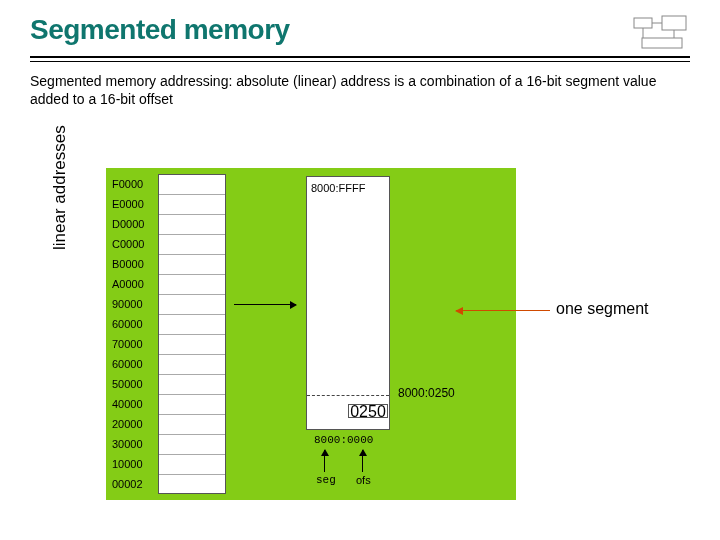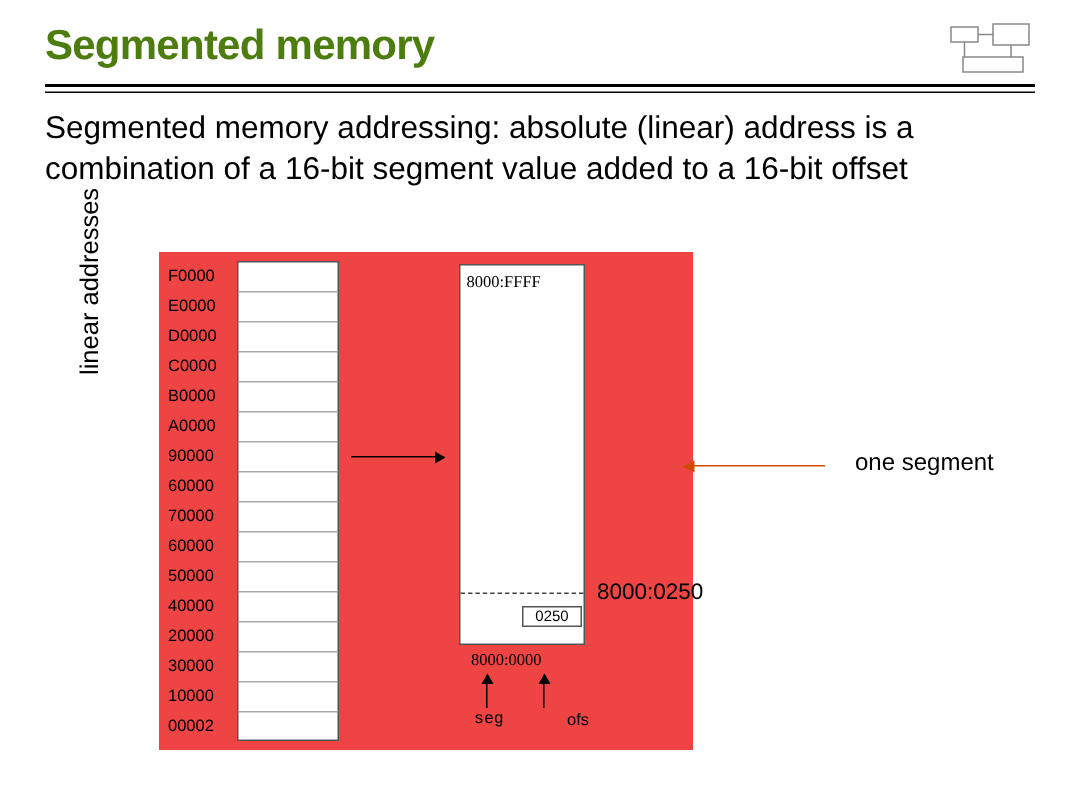--- a/index.html
+++ b/index.html
@@ -1,46 +1,46 @@
 <!DOCTYPE html>
 <html><head>
 <meta charset="utf-8">
 <style>
   * { margin: 0; padding: 0; box-sizing: border-box; }
   html, body { width: 720px; height: 540px; font-family: Verdana, Geneva, sans-serif; background: #fff; }
   .slide { width: 720px; height: 540px; position: relative; }
   .title-bar { padding: 14px 0 8px 30px; }
-  .title-bar h1 { font-size: 28px; font-weight: bold; color: #4d7c0f; letter-spacing: -0.5px; }
+  .title-bar h1 { font-size: 28px; font-weight: bold; color: #0f766e; letter-spacing: -0.5px; }
   .hr1 { border: none; border-top: 2px solid #000; margin: 2px 30px 0 30px; }
   .hr2 { border: none; border-top: 1px solid #000; margin: 3px 30px 0 30px; }
   .logo { position: absolute; top: 14px; right: 30px; width: 58px; height: 38px; }
-  .desc { padding: 10px 40px 0 30px; font-size: 21px; line-height: 1.3; }
-  .figure { position: absolute; top: 168px; left: 106px; width: 356px; height: 332px; background: #ef4444; }
+  .desc { padding: 10px 40px 0 30px; font-size: 14px; line-height: 1.3; }
+  .figure { position: absolute; top: 168px; left: 106px; width: 410px; height: 332px; background: #84cc16; }
   .col-labels { position: absolute; left: 6px; top: 6px; font-family: Arial, sans-serif; font-size: 11px; line-height: 20px; color: #000; }
   .col-labels div { height: 20px; }
   .mem-col { position: absolute; left: 52px; top: 6px; width: 68px; height: 320px; background: #fff; border: 1px solid #555; }
   .mem-col .row { height: 20px; border-bottom: 1px solid #aaa; }
   .mem-col .row:last-child { border-bottom: none; }
   .shade { position: absolute; left: 53px; top: 127px; width: 66px; height: 20px; background: #bfbfbf; }
   .seg-col { position: absolute; left: 200px; top: 8px; width: 84px; background: #fff; border: 1px solid #555; }
-  .seg-top-lbl { position: absolute; left: 205px; top: 14px; font-family: Liberation Serif, serif; font-size: 11px; }
+  .seg-top-lbl { position: absolute; left: 205px; top: 14px; font-family: Liberation Sans, sans-serif; font-size: 11px; }
   .seg-arrow { position: absolute; left: 128px; top: 136px; width: 62px; height: 1px; background: #000; }
   .seg-arrow::after { content: ""; position: absolute; right: -1px; top: -3px; border-left: 7px solid #000; border-top: 4px solid transparent; border-bottom: 4px solid transparent; }
   .ofs-line { position: absolute; left: 201px; top: 227px; width: 82px; height: 0; border-top: 1.5px dashed #444; }
-  .ofs-lbl-right { position: absolute; left: 292px; top: 218px; font-family: Arial, sans-serif; font-size: 15px; }
-  .ofs-box { position: absolute; left: 242px; top: 236px; width: 40px; height: 14px; border: 1px solid #555; background: #fff; font-family: Arial, sans-serif; font-size: 10px; text-align: center; line-height: 14px; }
-  .seg-bot-lbl { position: absolute; left: 208px; top: 266px; font-family: Liberation Serif, serif; font-size: 11px; text-align: center; }
+  .ofs-lbl-right { position: absolute; left: 292px; top: 218px; font-family: Arial, sans-serif; font-size: 12px; }
+  .ofs-box { position: absolute; left: 242px; top: 236px; width: 40px; height: 14px; border: 1px solid #555; background: #fff; font-family: Arial, sans-serif; font-size: 16px; text-align: center; line-height: 14px; }
+  .seg-bot-lbl { position: absolute; left: 208px; top: 266px; font-family: Liberation Mono, monospace; font-size: 11px; text-align: center; }
   .arrow-up { position: absolute; width: 1px; height: 22px; background: #000; }
   .arrow-up::before { content: ""; position: absolute; top: -1px; left: -3px; border-bottom: 7px solid #000; border-left: 4px solid transparent; border-right: 4px solid transparent; }
   .au1 { left: 218px; top: 282px; }
   .au2 { left: 256px; top: 282px; }
   .lab-seg { position: absolute; left: 210px; top: 306px; font-family: Liberation Mono, monospace; font-size: 11px; }
-  .lab-ofs { position: absolute; left: 250px; top: 306px; font-family: Arial, sans-serif; font-size: 11px; margin-left: 22px; }
+  .lab-ofs { position: absolute; left: 250px; top: 306px; font-family: Arial, sans-serif; font-size: 11px; }
   .vert-label { position: absolute; left: 50px; top: 250px; transform: rotate(-90deg); transform-origin: left top; font-size: 17px; white-space: nowrap; }
-  .one-seg-lbl { position: absolute; left: 556px; top: 300px; font-size: 16px; font-family: Arial, sans-serif; margin-left: 14px; }
+  .one-seg-lbl { position: absolute; left: 556px; top: 300px; font-size: 16px; font-family: Arial, sans-serif; }
   .one-seg-arrow { position: absolute; left: 456px; top: 310px; width: 94px; height: 1px; background: #d04a00; }
   .one-seg-arrow::before { content: ""; position: absolute; left: -1px; top: -3px; border-right: 8px solid #d04a00; border-top: 4px solid transparent; border-bottom: 4px solid transparent; }
 </style>
 </head>
 <body>
 
 <div class="slide">
   <div class="title-bar">
     <h1>Segmented memory</h1>
   </div>

